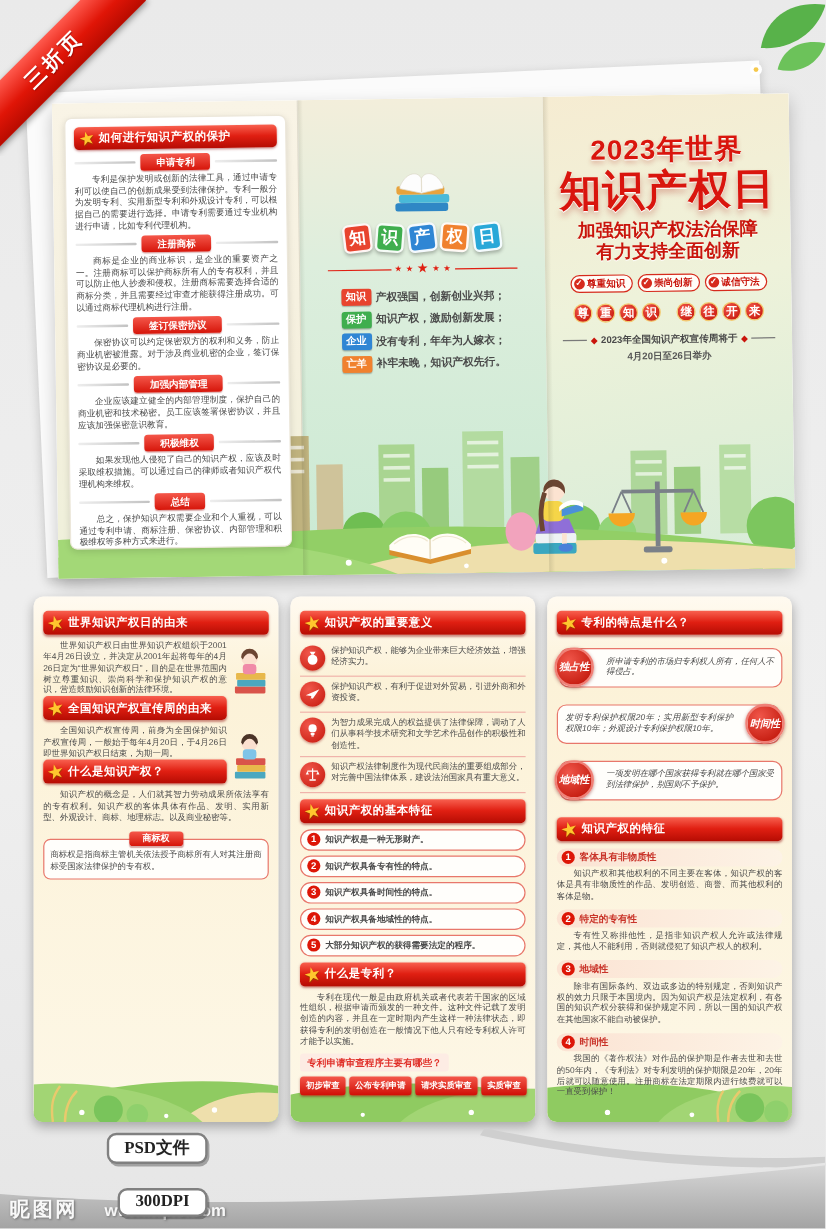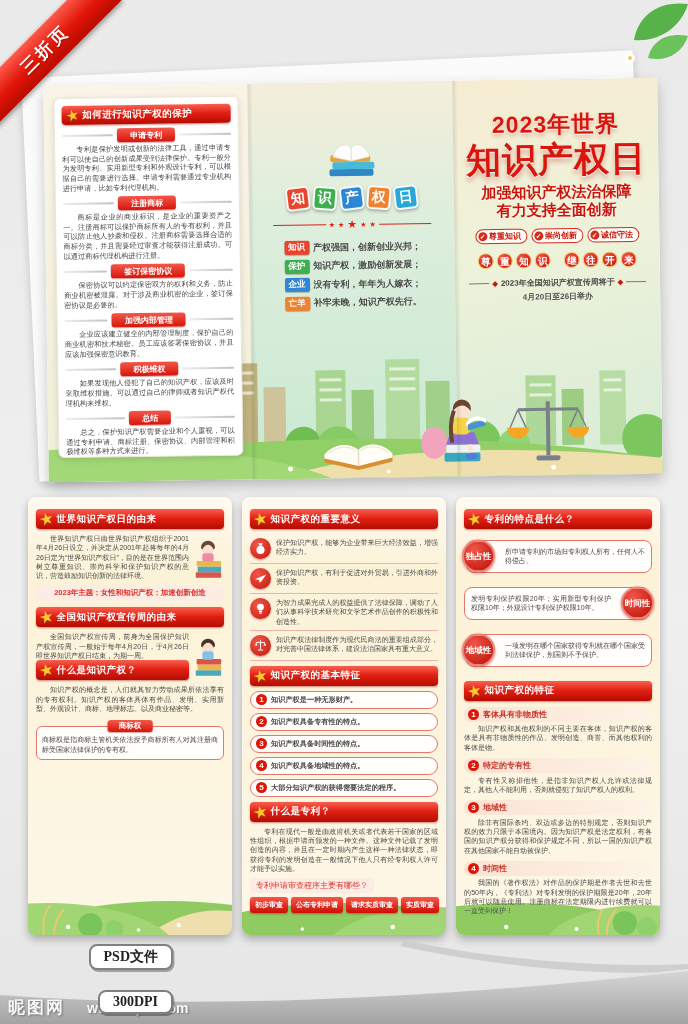--- a/index.html
+++ b/index.html
@@ -101,28 +101,28 @@
   .imp-icon{flex:0 0 auto;width:21px;height:21px;border-radius:50%;
     background:radial-gradient(circle at 35% 30%,#f0564a,#c5170b);display:flex;align-items:center;justify-content:center;
     box-shadow:0 1px 2px rgba(140,0,0,.4);}
   .imp-icon svg{width:13px;height:13px;}
   .imp-txt{font-size:7px;line-height:1.33;color:#4a4a4a;text-align:justify;}
 
   .numbox{display:flex;align-items:center;gap:4px;border:1px solid #e8776b;border-radius:9px;
     background:#fffefb;padding:2.5px 5px;margin:4px 0;font-size:7.2px;font-weight:bold;color:#4a4a4a;}
   .numball{flex:0 0 auto;width:11px;height:11px;border-radius:50%;background:#dd1607;color:#fff;
     font-size:8px;font-weight:bold;display:flex;align-items:center;justify-content:center;}
-  .q{display:inline-block;color:#e0302a;font-weight:normal;font-size:8px;background:#fdece4;
+  .q{display:inline-block;color:#e0302a;font-weight:bold;font-size:8px;background:#fdece4;
     padding:2px 6px;border-radius:3px;margin:5px 0 4px;}
   .btn-row{display:flex;gap:3px;}
   .rbtn{background:linear-gradient(180deg,#f4574a,#cf0e05);color:#fff;font-size:7px;font-weight:bold;
     padding:3px 5px;border-radius:3px;white-space:nowrap;box-shadow:0 1px 2px rgba(120,0,0,.4);}
 
   .feat{position:relative;border:1px solid #e8776b;border-radius:8px;background:#fffefb;
-    margin:11px 0 14px;padding:6px;font-size:7px;line-height:1.35;color:#4a4a4a;text-align:justify;}
+    margin:11px 0 14px;padding:6px;font-size:7px;line-height:1.35;color:#4a4a4a;text-align:justify;font-style:italic;}
   .feat.left{padding-left:38px;margin-left:2px;}
   .feat.right{padding-right:38px;margin-right:2px;}
   .fbadge{position:absolute;top:50%;transform:translateY(-50%);width:33px;height:33px;border-radius:50%;
     background:radial-gradient(circle at 35% 30%,#f0564a,#bb0e02);border:2px solid #ef8077;color:#fff;
     font-weight:bold;font-size:8.5px;display:flex;align-items:center;justify-content:center;
     box-shadow:0 1px 3px rgba(120,0,0,.45);}
   .feat.left .fbadge{left:-5px}.feat.right .fbadge{right:-5px}
   .sect{display:flex;align-items:center;gap:4px;background:linear-gradient(90deg,#fbe3d3,#fdf3e6);
     border-radius:8px;padding:2px 4px;margin-top:6px;}
   .sect-t{color:#c9342a;font-size:8px;font-weight:bold;}
@@ -369,21 +369,20 @@
         </div>
         <svg class="illust" viewBox="0 0 34 48">
           <rect x="4" y="38" width="27" height="6" rx="1" fill="#d9544a"></rect>
           <rect x="6" y="32" width="25" height="6" rx="1" fill="#4aa8c0"></rect>
           <rect x="5" y="26" width="26" height="6" rx="1" fill="#e8b84b"></rect>
           <circle cx="17" cy="12" r="7.5" fill="#fbe0cf"></circle>
           <path d="M9.5,12 a7.5 7.5 0 0 1 15 0 L23,14 C20,7 14,7 11,14 Z" fill="#6b4532"></path>
           <rect x="11" y="18" width="12" height="9" rx="3" fill="#f08aa8"></rect>
         </svg>
         <p class="para2 ind">世界知识产权日由世界知识产权组织于2001年4月26日设立，并决定从2001年起将每年的4月26日定为“世界知识产权日”，目的是在世界范围内树立尊重知识、崇尚科学和保护知识产权的意识，营造鼓励知识创新的法律环境。</p>
-        <div class="hl">2023年主题：女性和知识产权：加速创新创造</div>
         <div class="hdr2">
           <span class="star">★</span>
           <span class="ht">全国知识产权宣传周的由来</span>
         </div>
         <svg class="illust" viewBox="0 0 34 48">
           <rect x="4" y="38" width="27" height="6" rx="1" fill="#4aa8c0"></rect>
           <rect x="6" y="32" width="25" height="6" rx="1" fill="#e8b84b"></rect>
           <rect x="5" y="26" width="26" height="6" rx="1" fill="#d9544a"></rect>
           <circle cx="17" cy="12" r="7.5" fill="#fbe0cf"></circle>
           <path d="M9.5,12 a7.5 7.5 0 0 1 15 0 L23,14 C20,7 14,7 11,14 Z" fill="#4a3428"></path>

